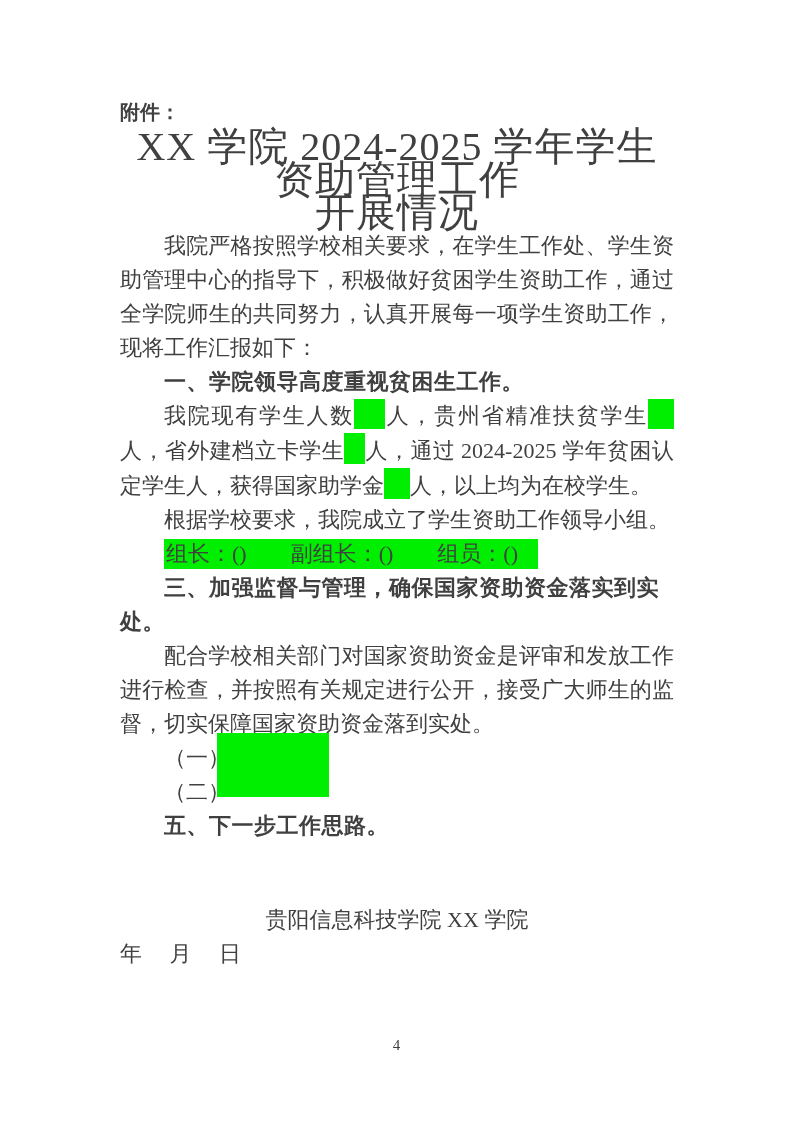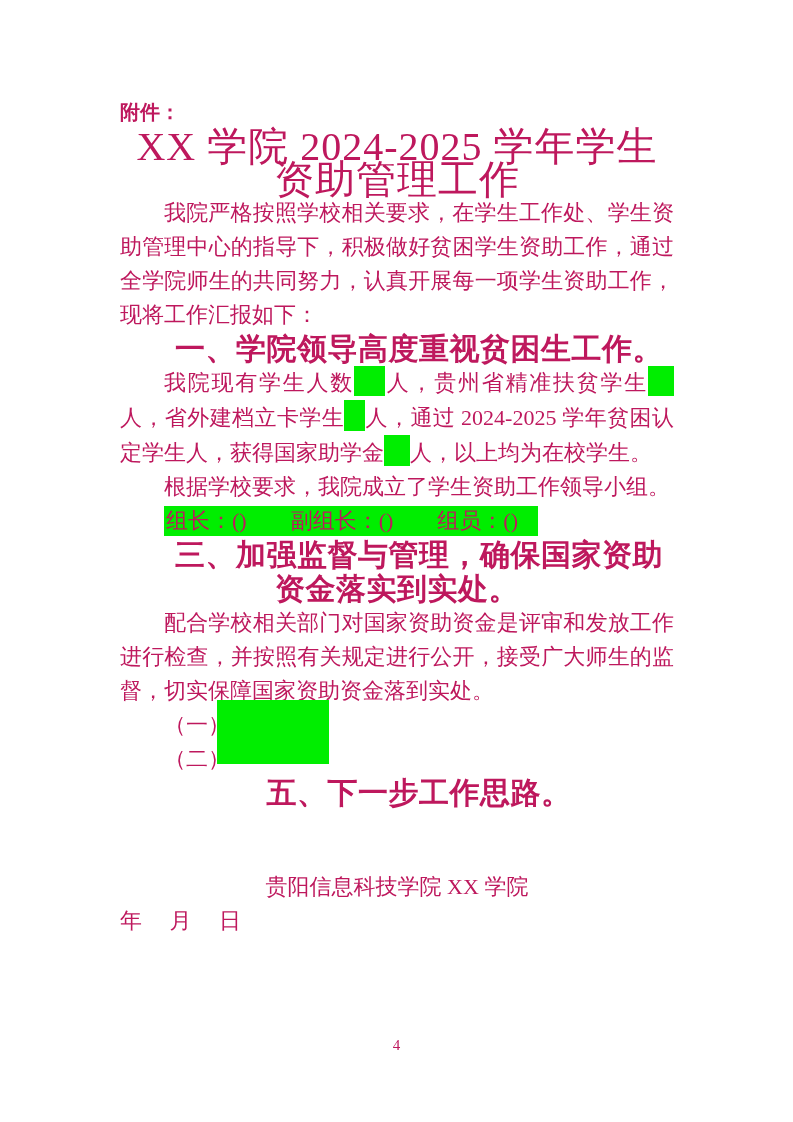--- a/index.html
+++ b/index.html
@@ -1,21 +1,21 @@
 <!DOCTYPE html>
 <html style="--redact: #00ee00;"><head>
 <meta charset="utf-8">
 <style>
   html,body { margin:0; padding:0; background:#ffffff; }
   .page {
     position:relative;
     width:793px; height:1122px;
     background:#ffffff;
     font-family:"Liberation Serif","DejaVu Serif",serif;
-    color:#be185d;
+    color:#404040;
     overflow:hidden;
     text-decoration:underline;
   }
   .content {
     position:absolute;
     left:120px; top:100px;
     width:554px;
   }
   .attachment {
     font-family:"Liberation Sans","DejaVu Sans",sans-serif;
@@ -32,26 +32,25 @@
   .title span { display:block; }
   p.body {
     margin:0;
     font-size:22px; line-height:34px;
     text-align:justify;
     text-justify:inter-character;
   }
   .indent { text-indent:44px; }
   p.heading {
     margin:0;
-    font-size:30px; line-height:34px;
+    font-size:22px; line-height:34px;
     text-indent:44px;
     font-family:"Liberation Sans","DejaVu Sans",sans-serif;
     font-weight:bold;
     letter-spacing:0.5px;
-    text-align:center;
   }
   .redact {
     display:inline-block;
     background:var(--redact,#00ee00);
     vertical-align:-6px;
   }
   .r-a { width:31px; height:30px; }
   .r-b { width:26px; height:30px; }
   .r-c { width:21px; height:31px; }
   .r-d { width:26px; height:31px; }
@@ -89,20 +88,21 @@
 </head>
 <body>
 
 <div class="page">
   <div class="content">
 
     <div class="attachment">附件：</div>
 
     <h1 class="title">
       <span>XX 学院 2024-2025 学年学生资助管理工作</span>
+      <span>开展情况</span>
     </h1>
 
     <p class="body indent">我院严格按照学校相关要求，在学生工作处、学生资助管理中心的指导下，积极做好贫困学生资助工作，通过全学院师生的共同努力，认真开展每一项学生资助工作，现将工作汇报如下：</p>
 
     <p class="heading">一、学院领导高度重视贫困生工作。</p>
 
     <p class="body indent"><span>我院现有学生人数</span><span class="redact r-a"></span><span>人，贵州省精准扶贫学生</span><span class="redact r-b"></span><span>人，省外建档立卡学生</span><span class="redact r-c"></span><span>人，通过 2024-2025 学年贫困认定学生人，获得国家助学金</span><span class="redact r-d"></span><span>人，以上均为在校学生。</span></p>
 
 
     <p class="body indent">根据学校要求，我院成立了学生资助工作领导小组。</p>

